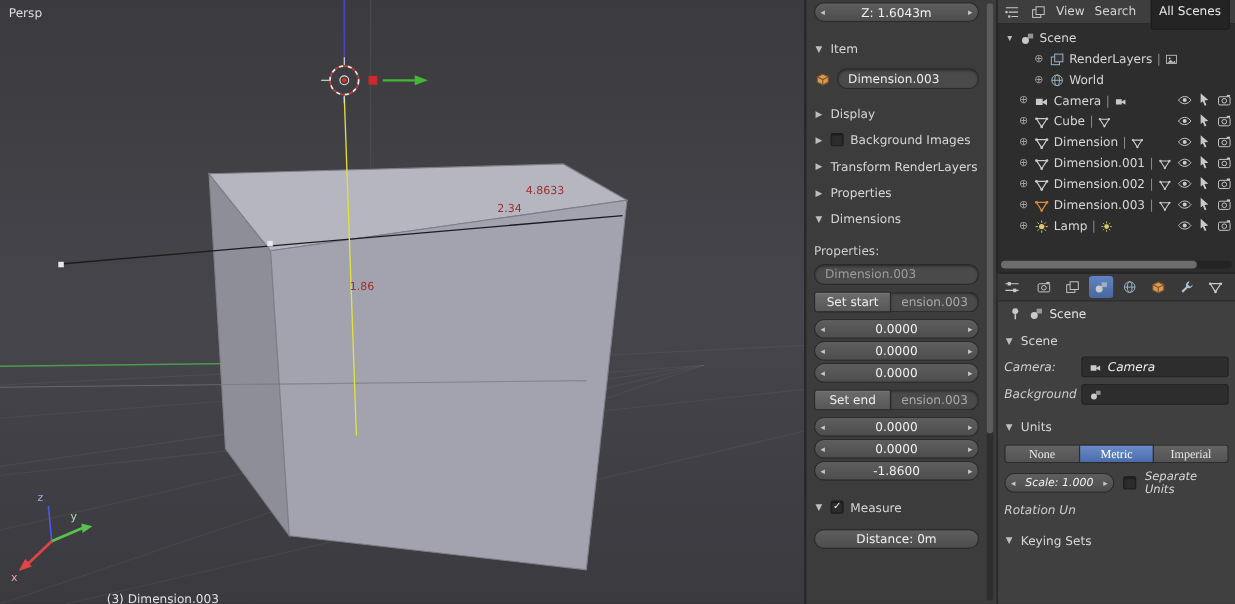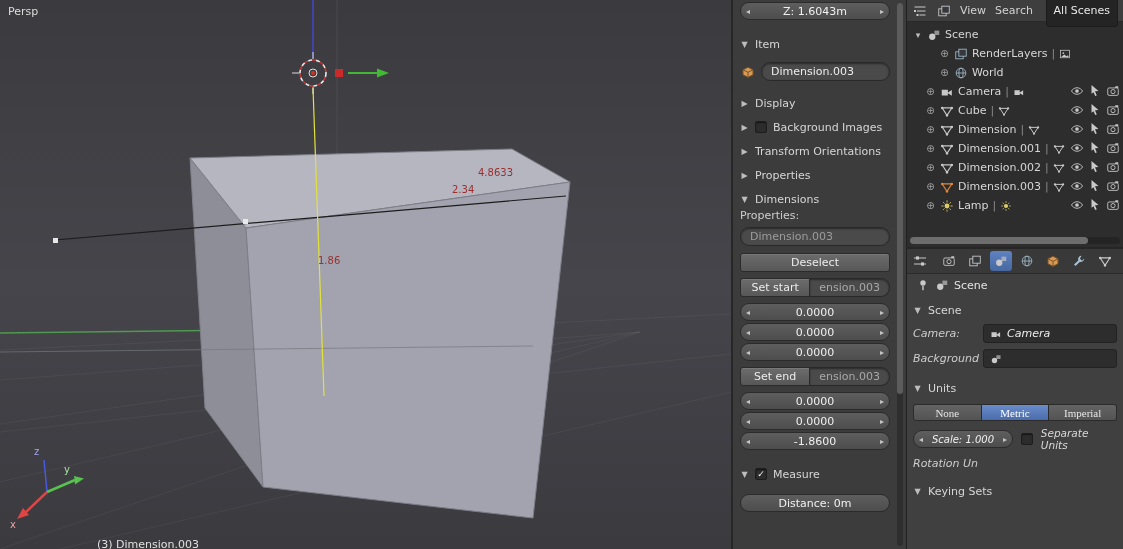--- a/index.html
+++ b/index.html
@@ -295,43 +295,40 @@
   </div>
 
   <div class="phead" style="margin-top:8px">
     <span class="tri">▶</span>
     <span class="checkbox"></span>
     <span>Background Images</span>
   </div>
 
   <div class="phead" style="margin-top:8px">
     <span class="tri">▶</span>
-    <span>Transform Orientations</span>
+    <span>Transform RenderLayers</span>
   </div>
 
   <div class="phead" style="margin-top:8px">
     <span class="tri">▶</span>
     <span>Properties</span>
   </div>
 
   <div class="phead" style="margin-top:8px">
     <span class="tri">▼</span>
     <span>Dimensions</span>
   </div>
 
 
-  <div class="label-sm" style="margin-top:2px">Properties:</div>
+  <div class="label-sm" style="margin-top:15px">Properties:</div>
 
   <div class="field dim" style="margin-top:5px">
     <span>Dimension.003</span>
   </div>
 
-  <div class="btn" style="margin-top:7px">
-    <span>Deselect</span>
-  </div>
 
   <div class="pairrow" style="margin-top:6px">
     <div class="btn">
       <span>Set start</span>
     </div>
     <div class="field">
       <span>ension.003</span>
     </div>
   </div>
 

